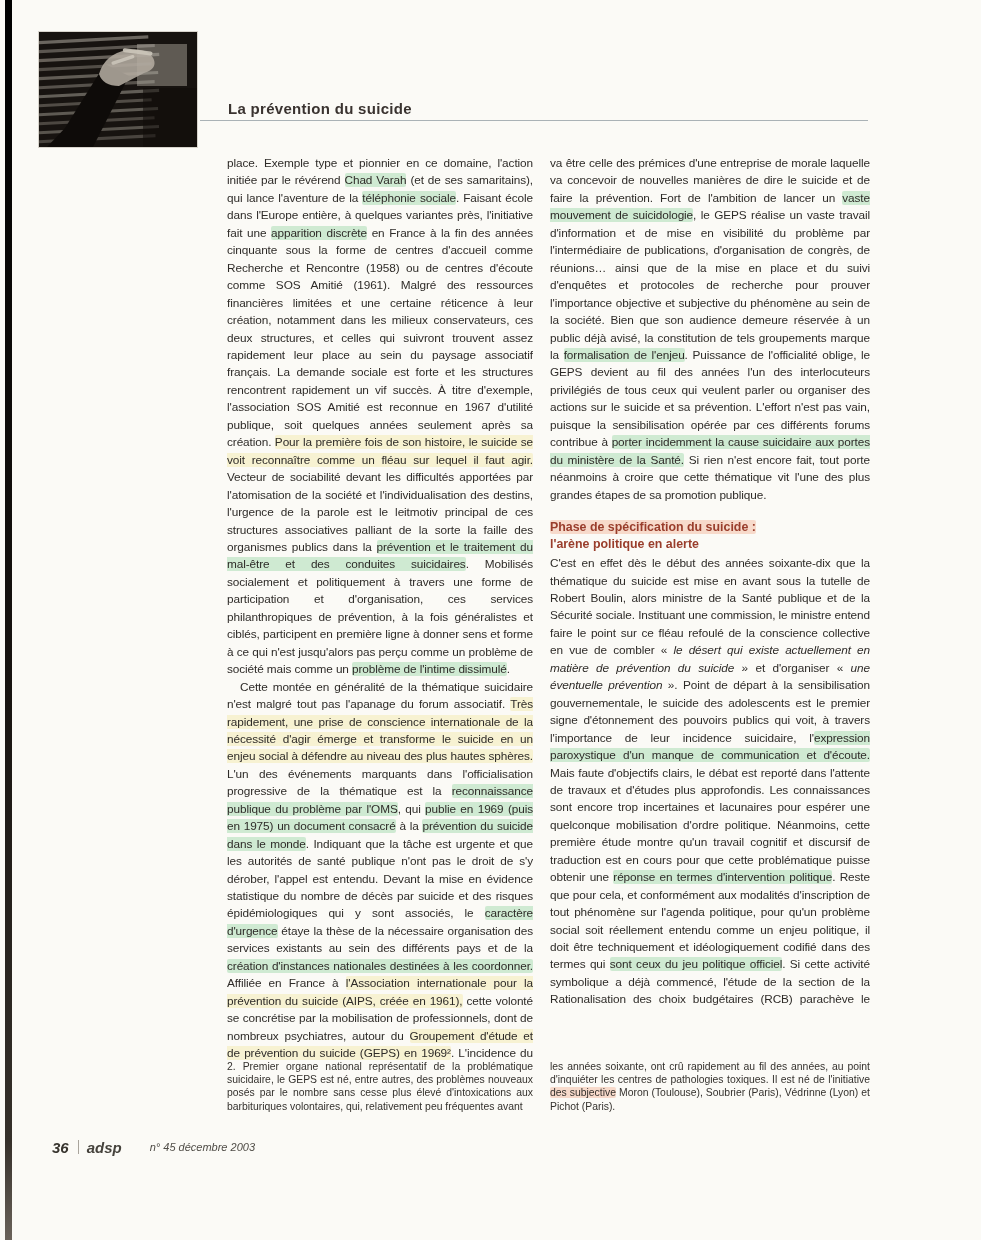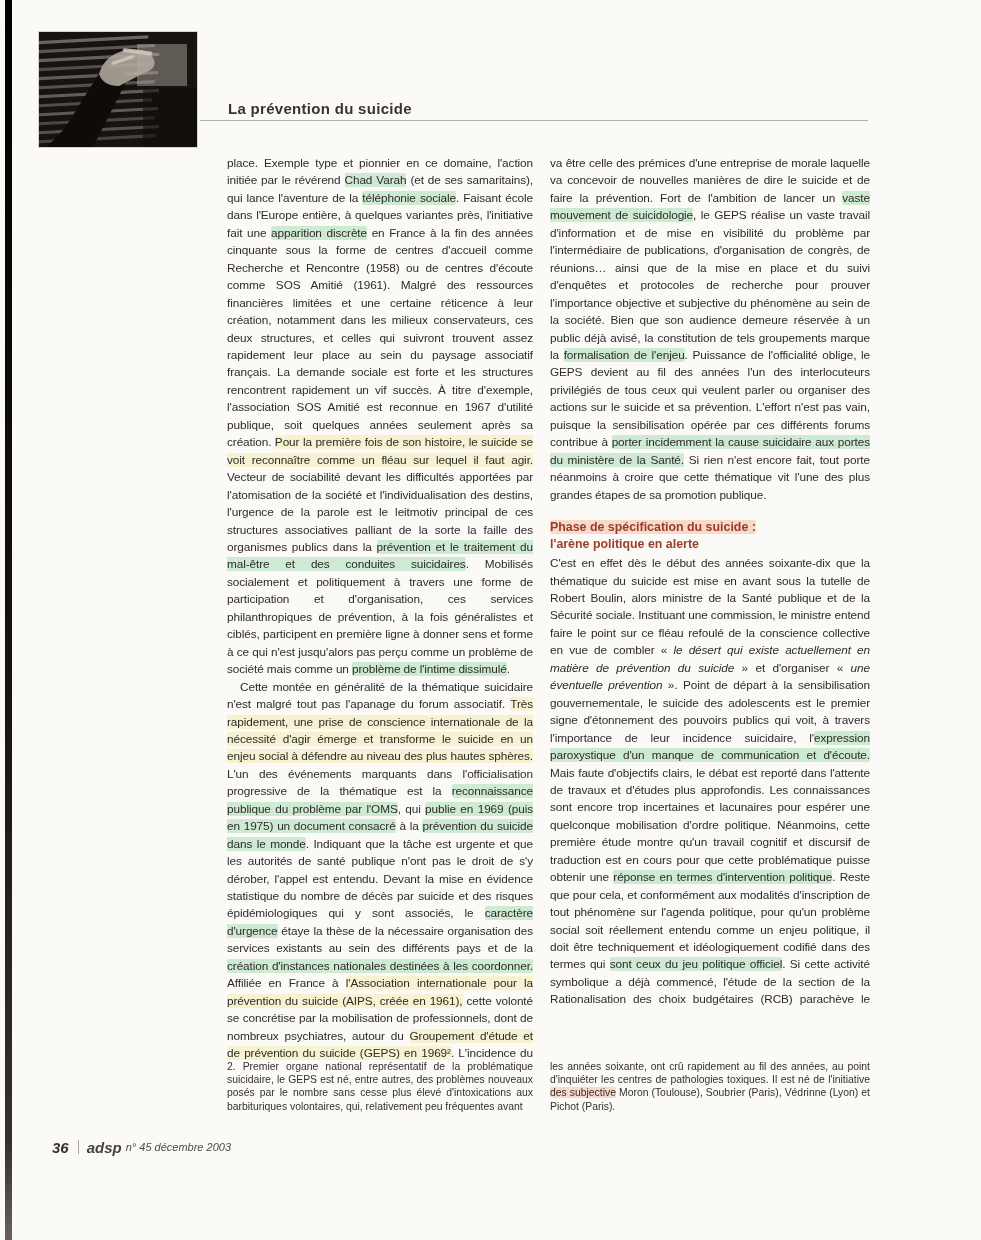--- a/index.html
+++ b/index.html
@@ -66,21 +66,21 @@
     margin:0;font-size:10.4px;line-height:13.3px;text-align:justify;
     color:#34312d;letter-spacing:0;
   }
   .pagefoot{
     position:absolute;left:52px;top:1138px;height:18px;
     display:flex;align-items:center;color:#4a4845;font-style:italic;
   }
   .pg{font-size:15px;font-weight:bold;color:#38352f;}
   .foot-sep{display:inline-block;width:1px;height:14px;background:#a9a49c;margin:0 8px 0 9px;}
   .jr{font-size:15px;font-weight:bold;margin-right:4px;color:#45423c;}
-  .iss{font-size:11px;color:#4f4c46;}
+  .iss{font-size:11px;color:#4f4c46;margin-left:24px;}
 </style>
 </head>
 <body>
 
 <div class="spine"></div>
 
 <figure class="photo">
   <svg width="158" height="115" viewBox="0 0 158 115">
     <rect width="158" height="115" fill="#14110e"></rect>
     <g transform="rotate(-3 60 58)" fill="#8f8a82">

